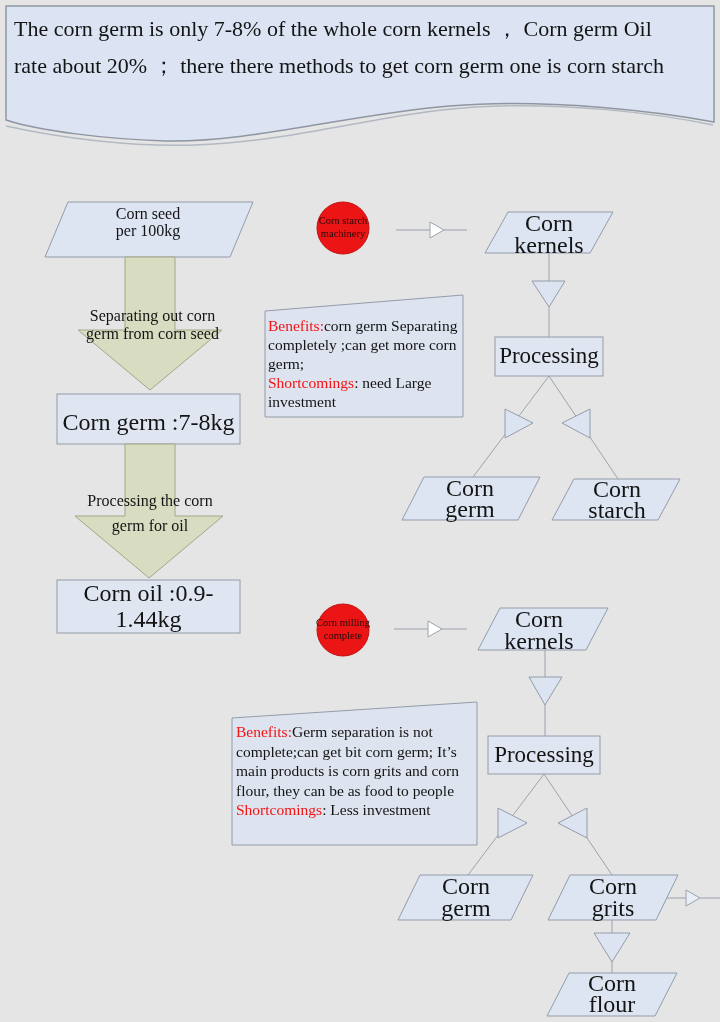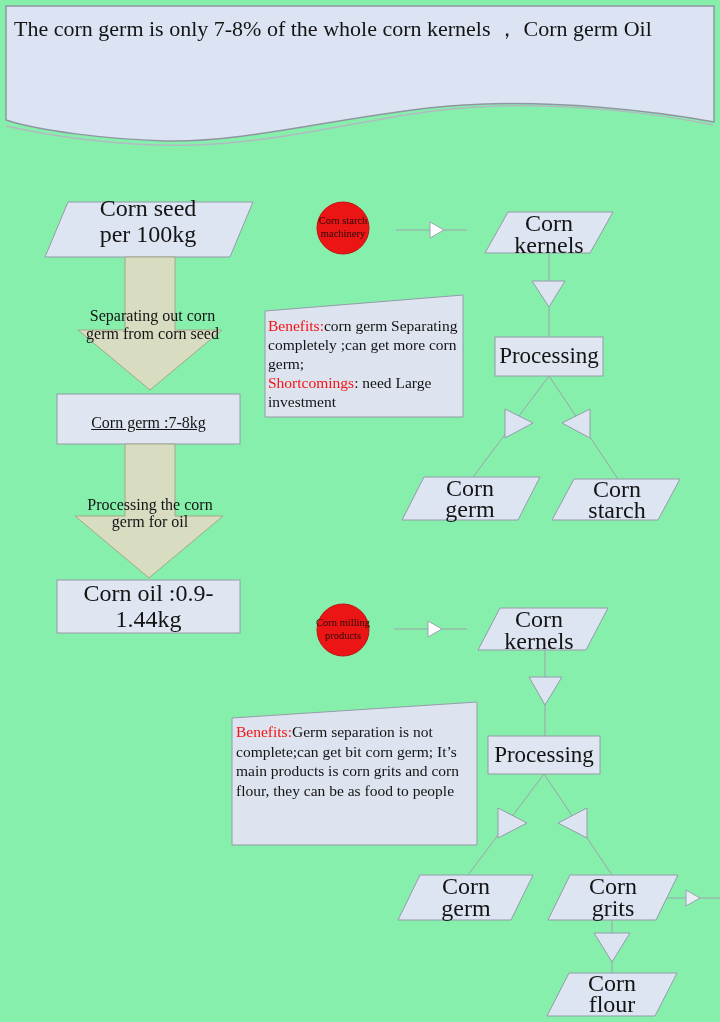--- a/index.html
+++ b/index.html
@@ -1,17 +1,17 @@
 <!DOCTYPE html>
 <html><head>
 <meta charset="utf-8">
 <style>
   html,body{margin:0;padding:0;background:#fff;}
   #canvas{
-    position:relative;width:720px;height:1022px;background:#86efac;overflow:hidden;
+    position:relative;width:720px;height:1022px;background:#e5e5e5;overflow:hidden;
     font-family:"Liberation Serif", serif;color:#111;
   }
   #diagram-svg{position:absolute;left:0;top:0;width:720px;height:1022px;}
   .label{
     position:absolute;display:flex;align-items:center;justify-content:center;
     text-align:center;white-space:pre-line;color:#141414;line-height:1.08;
   }
   .banner-text{
     position:absolute;left:14px;top:10px;width:700px;font-size:22px;line-height:37px;color:#141414;
   }
@@ -77,53 +77,55 @@
     <polygon points="686,890 686,906 700,898" fill="#e8edf6" stroke="#9ba3ae"></polygon>
     <line x1="700" y1="898" x2="720" y2="898" stroke="#9ba3ae"></line>
     <line x1="612" y1="920" x2="612" y2="933" stroke="#9ba3ae"></line>
     <polygon points="594,933 630,933 612,962" fill="#dce4f2" stroke="#949ca9"></polygon>
     <line x1="612" y1="962" x2="612" y2="973" stroke="#9ba3ae"></line>
     <polygon points="569,973 677,973 655,1016 547,1016" fill="#dde4f2" stroke="#949ca9"></polygon>
   </svg>
 
   <div class="banner-text">
     <div class="banner-line">The corn germ is only 7-8% of  the  whole corn kernels ，  Corn germ Oil</div>
+    <div class="banner-line">rate  about 20% ；  there there  methods to get corn germ one is corn starch</div>
   </div>
 
-  <div class="label" style="left:48px;top:203px;width:200px;height:38px;font-size:24px;">Corn seed
+  <div class="label" style="left:48px;top:203px;width:200px;height:38px;font-size:16px;">Corn seed
 per 100kg</div>
   <div class="label" style="left:55px;top:305px;width:195px;height:40px;font-size:16px;line-height:18.5px;">Separating out corn
 germ from corn seed</div>
-  <div class="label" style="left:57px;top:394px;width:183px;height:58px;font-size:16px;text-decoration:underline;">Corn germ :7-8kg</div>
-  <div class="label" style="left:60px;top:493px;width:180px;height:40px;font-size:16px;line-height:17px;">Processing the corn
+  <div class="label" style="left:57px;top:394px;width:183px;height:58px;font-size:24px;">Corn germ :7-8kg</div>
+  <div class="label" style="left:60px;top:493px;width:180px;height:40px;font-size:16px;line-height:25px;">Processing the corn
 germ for oil</div>
   <div class="label" style="left:57px;top:580px;width:183px;height:53px;font-size:24px;">Corn oil :0.9-
 1.44kg</div>
 
   <div class="machine-label" style="left:316px;top:205px;width:54px;height:46px;font-size:10.5px;">Corn starch
 machinery</div>
   <div class="label" style="left:492px;top:211px;width:114px;height:46px;font-size:24px;line-height:22px;">Corn
 kernels</div>
   <div class="label" style="left:495px;top:337px;width:108px;height:39px;font-size:23px;">Processing</div>
   <div class="benefits" style="left:268px;top:316px;width:192px;font-size:15.5px;line-height:19px;">
     <p><span class="red">Benefits:</span><span>corn germ Separating completely ;can get  more corn germ;</span></p>
     <p><span class="red">Shortcomings</span><span>: need Large investment</span></p>
   </div>
   <div class="label" style="left:400px;top:477px;width:140px;height:44px;font-size:24px;line-height:21.5px;">Corn
 germ</div>
   <div class="label" style="left:552px;top:478px;width:130px;height:44px;font-size:24px;line-height:21.5px;">Corn
 starch</div>
 
   <div class="machine-label" style="left:316px;top:607px;width:54px;height:46px;font-size:10.5px;">Corn milling
-products</div>
+complete</div>
   <div class="label" style="left:482px;top:607px;width:114px;height:46px;font-size:24px;line-height:22px;">Corn
 kernels</div>
   <div class="label" style="left:488px;top:736px;width:112px;height:38px;font-size:23px;">Processing</div>
   <div class="benefits" style="left:236px;top:722px;width:236px;font-size:15.5px;line-height:19.5px;">
     <p><span class="red">Benefits:</span><span>Germ separation is not complete;can get  bit corn germ; It’s main products is corn grits and corn flour, they can be as food to people</span></p>
+    <p><span class="red">Shortcomings</span><span>: Less investment</span></p>
   </div>
   <div class="label" style="left:396px;top:875px;width:140px;height:45px;font-size:24px;line-height:21.5px;">Corn
 germ</div>
   <div class="label" style="left:548px;top:875px;width:130px;height:45px;font-size:24px;line-height:21.5px;">Corn
 grits</div>
   <div class="label" style="left:547px;top:972px;width:130px;height:44px;font-size:24px;line-height:21.5px;">Corn
 flour</div>
 
 </div>
 

